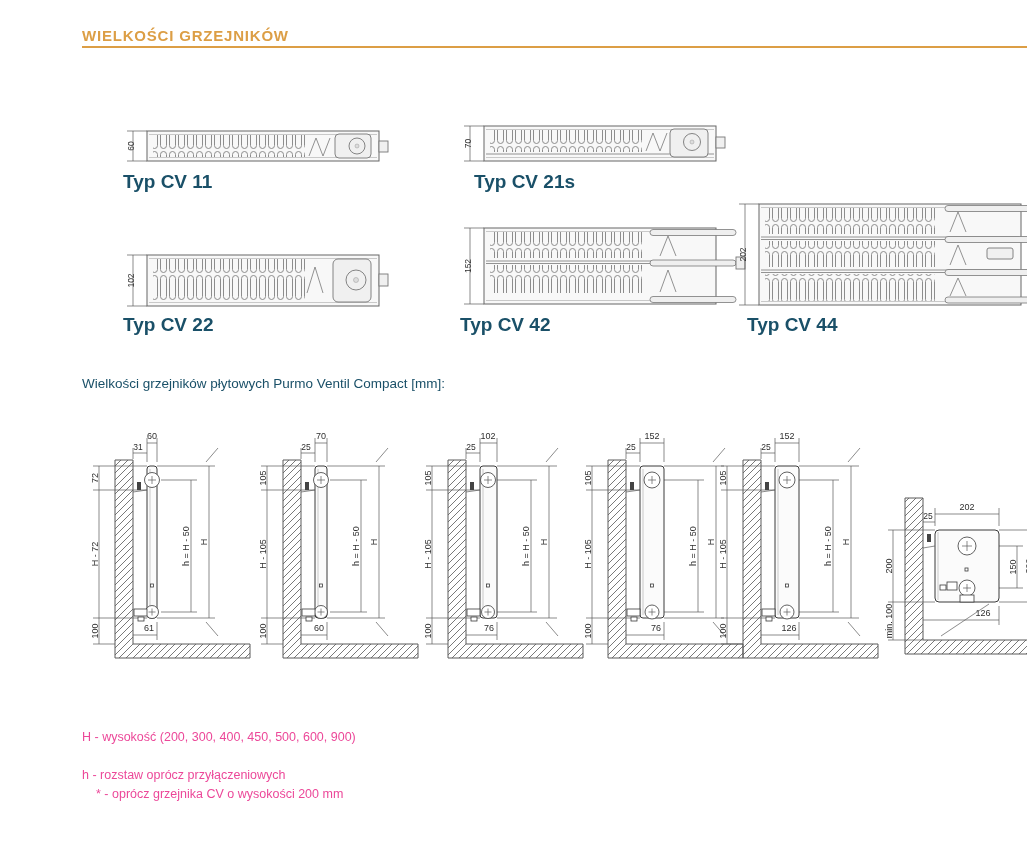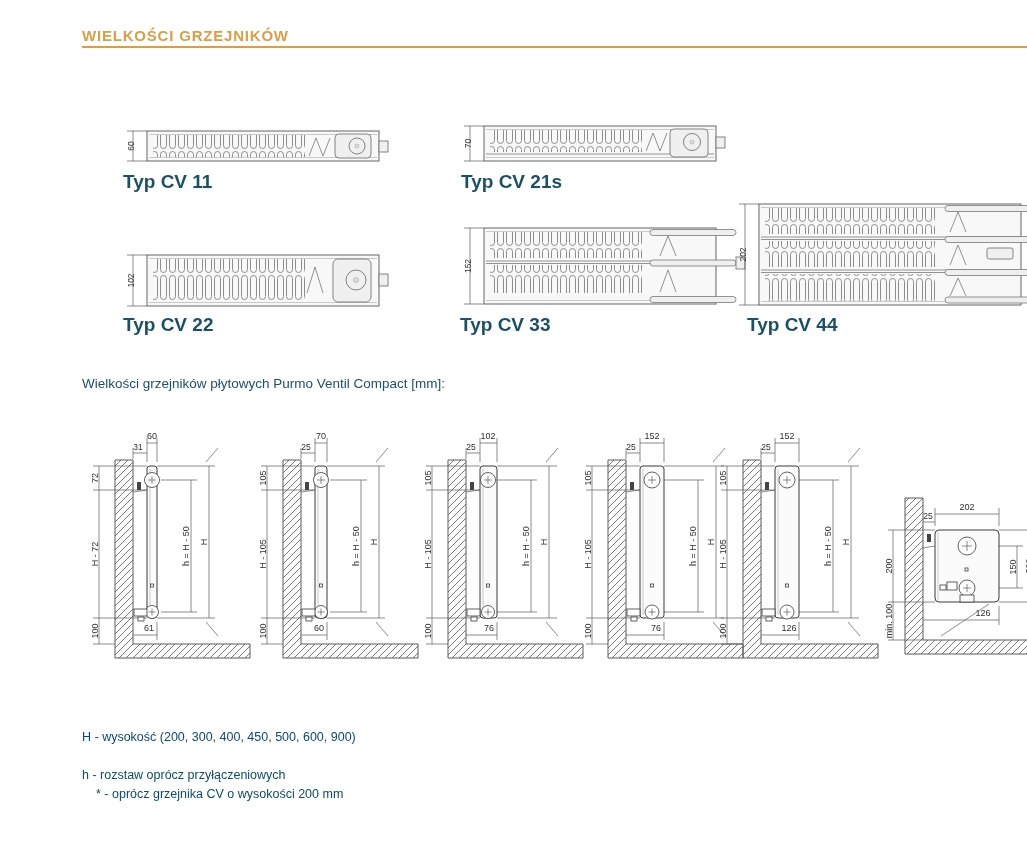--- a/index.html
+++ b/index.html
@@ -4,21 +4,21 @@
 <style>
   html,body{margin:0;padding:0;background:#ffffff;}
   .page{position:relative;width:1027px;height:850px;background:#fff;overflow:hidden;
         font-family:"Liberation Sans",sans-serif;margin-left:35px;}
   .abs{position:absolute;}
   .hdr-title{font-size:15px;letter-spacing:.8px;color:#DC9E45;font-weight:bold;}
   .hdr-rule{height:2px;background:#DC9E45;}
   .edge-bar{width:4px;background:#DC9E45;}
   .typ-label{font-size:19px;font-weight:bold;color:#1A5068;}
   .subtitle{font-size:13.5px;font-weight:normal;color:#1A5068;}
-  .legend-line{font-size:12.5px;color:#0c4a6e;}
+  .legend-line{font-size:12.5px;color:#ec4899;}
   svg{overflow:visible;}
   svg text{font-family:"Liberation Sans",sans-serif;}
   text.dim{font-size:9px;fill:#2f2f2f;}
   text.dimb{font-size:8.5px;fill:#2f2f2f;}
   .dl{stroke:#5a5a5a;stroke-width:.7;fill:none;}
   .ol{stroke:#3a3a3a;stroke-width:1;fill:#fbfbfb;}
   .ol2{stroke:#3a3a3a;stroke-width:.8;fill:#ffffff;}
   .cs{stroke:#777;fill:none;stroke-width:.8;}
   .csbody{fill:#f8f8f8;stroke:#666;stroke-width:1;}
   .cap{fill:#f0f0f0;stroke:#777;stroke-width:.9;}
@@ -72,21 +72,21 @@
     <line class="thin" x1="26" y1="11.5" x2="254" y2="11.5"></line>
       <line class="thin" x1="26" y1="39.5" x2="254" y2="39.5"></line>
     <rect x="30" y="12" width="152" height="22" fill="url(#finPat)"></rect>
     <line class="div2" x1="26" y1="36" x2="254" y2="36"></line>
     <path class="cs" d="M186 33 L193 15 L200 33 L207 15"></path>
     <rect class="cap" x="210" y="11" width="38" height="28" rx="4"></rect>
     <circle class="cap" cx="232" cy="24" r="8.5"></circle>
       <circle cx="232" cy="24" r="2" fill="#ddd" stroke="#999" stroke-width=".5"></circle>
     <rect class="cap" x="256" y="19" width="9" height="11"></rect>
   </svg>
-  <div class="abs typ-label" style="left:426px;top:171px">Typ CV 21s</div>
+  <div class="abs typ-label" style="left:439px;top:171px">Typ CV 21s</div>
 
   <svg class="abs" style="left:88px;top:247px" width="270" height="63" viewBox="0 0 270 63">
     <line class="dl" x1="4" y1="8" x2="24" y2="8"></line>
       <line class="dl" x1="4" y1="59" x2="24" y2="59"></line>
     <line class="dl" x1="10" y1="8" x2="10" y2="59"></line>
     <text class="dimb" x="8" y="33.5" dy="3" text-anchor="middle" transform="rotate(-90 8 33.5)">102</text>
     <rect class="csbody" x="24" y="8" width="232" height="51"></rect>
     <line class="thin" x1="26" y1="11.5" x2="254" y2="11.5"></line>
       <line class="thin" x1="26" y1="55.5" x2="254" y2="55.5"></line>
     <rect x="30" y="12" width="152" height="43" fill="url(#finPat)"></rect>
@@ -110,21 +110,21 @@
     <line class="div2" x1="26" y1="41" x2="254" y2="41"></line>
       <line class="div2" x1="26" y1="43.5" x2="254" y2="43.5"></line>
     <rect x="30" y="45" width="152" height="28" fill="url(#finPat)"></rect>
     <path class="cs" d="M200 36 L208 16 L216 36"></path>
     <path class="cs" d="M200 72 L208 50 L216 72"></path>
     <rect class="pipe" x="190" y="9.5" width="86" height="6" rx="3"></rect>
     <rect class="pipe" x="190" y="40" width="86" height="6" rx="3"></rect>
     <rect class="pipe" x="190" y="76.5" width="86" height="6" rx="3"></rect>
     <rect class="cap" x="276" y="37" width="9" height="12"></rect>
   </svg>
-  <div class="abs typ-label" style="left:425px;top:314px">Typ CV 33</div>
+  <div class="abs typ-label" style="left:425px;top:314px">Typ CV 42</div>
 
   <svg class="abs" style="left:700px;top:196px" width="315" height="116" viewBox="0 0 315 116">
     <line class="dl" x1="4" y1="8" x2="24" y2="8"></line>
       <line class="dl" x1="4" y1="109" x2="24" y2="109"></line>
     <line class="dl" x1="10" y1="8" x2="10" y2="109"></line>
     <text class="dimb" x="8" y="58.5" dy="3" text-anchor="middle" transform="rotate(-90 8 58.5)">202</text>
     <rect class="csbody" x="24" y="8" width="262" height="101"></rect>
     <line class="thin" x1="26" y1="11.5" x2="284" y2="11.5"></line>
       <line class="thin" x1="26" y1="105.5" x2="284" y2="105.5"></line>
     <rect x="30" y="12" width="170" height="26" fill="url(#finPat)"></rect>

